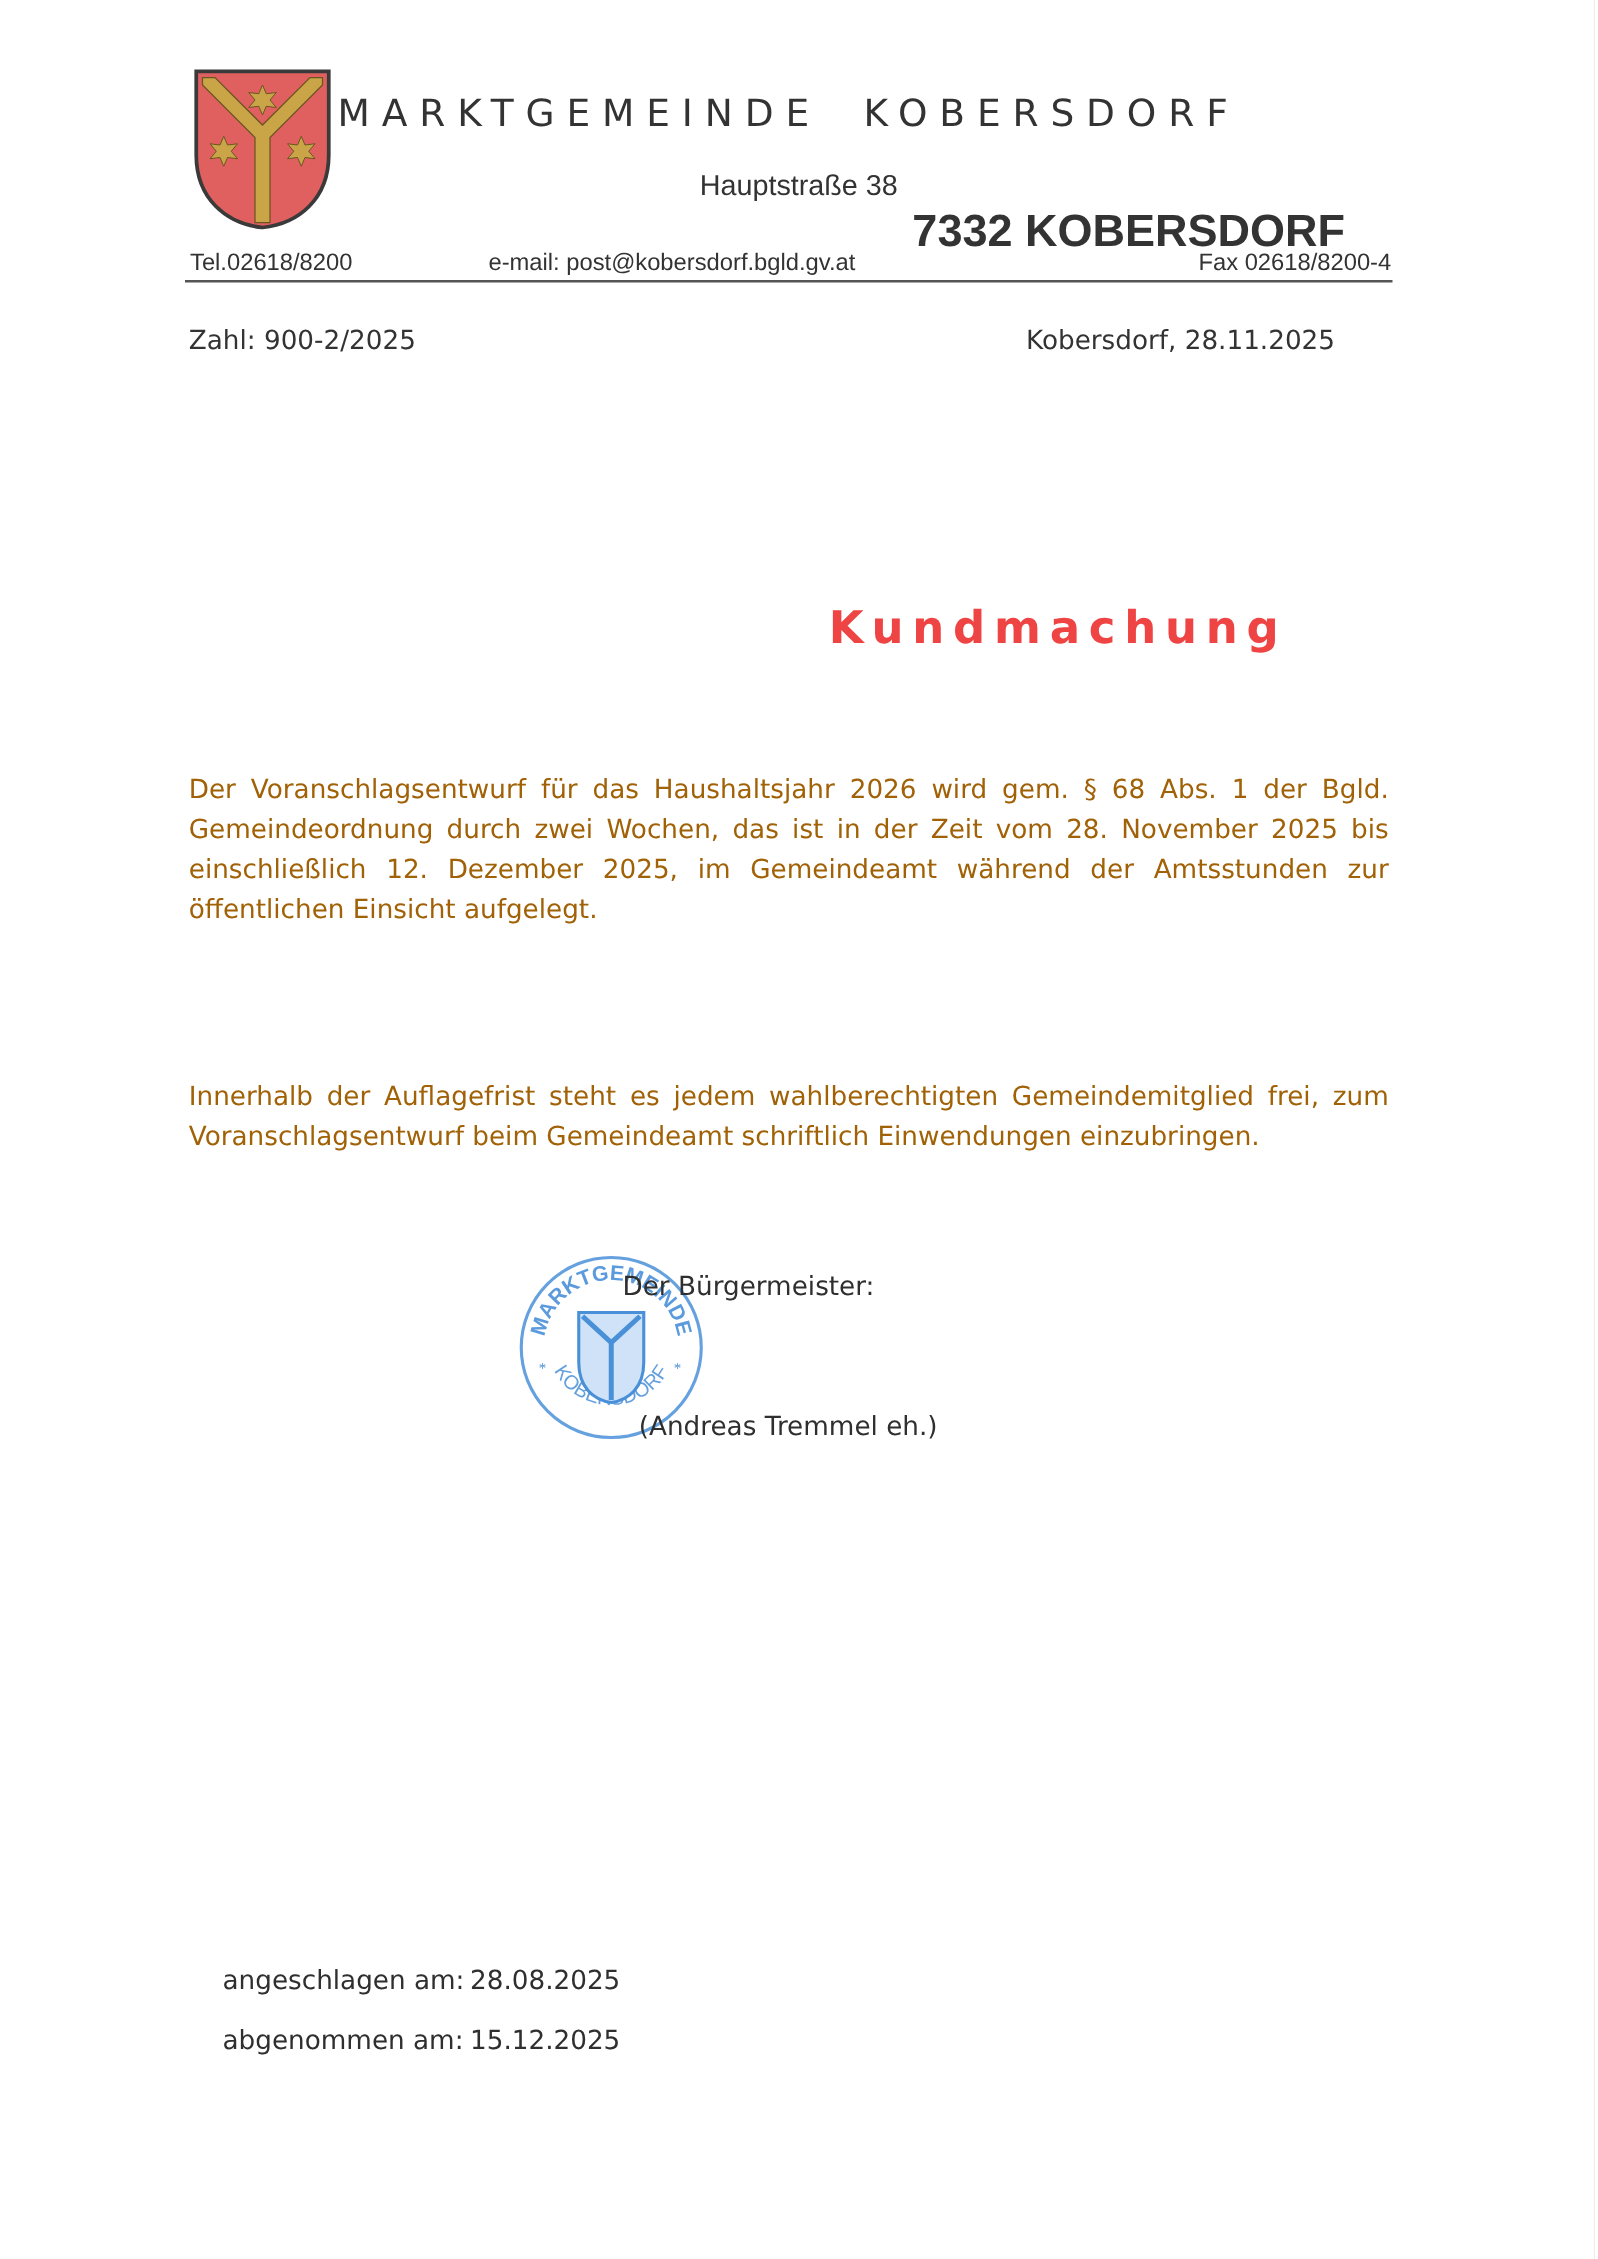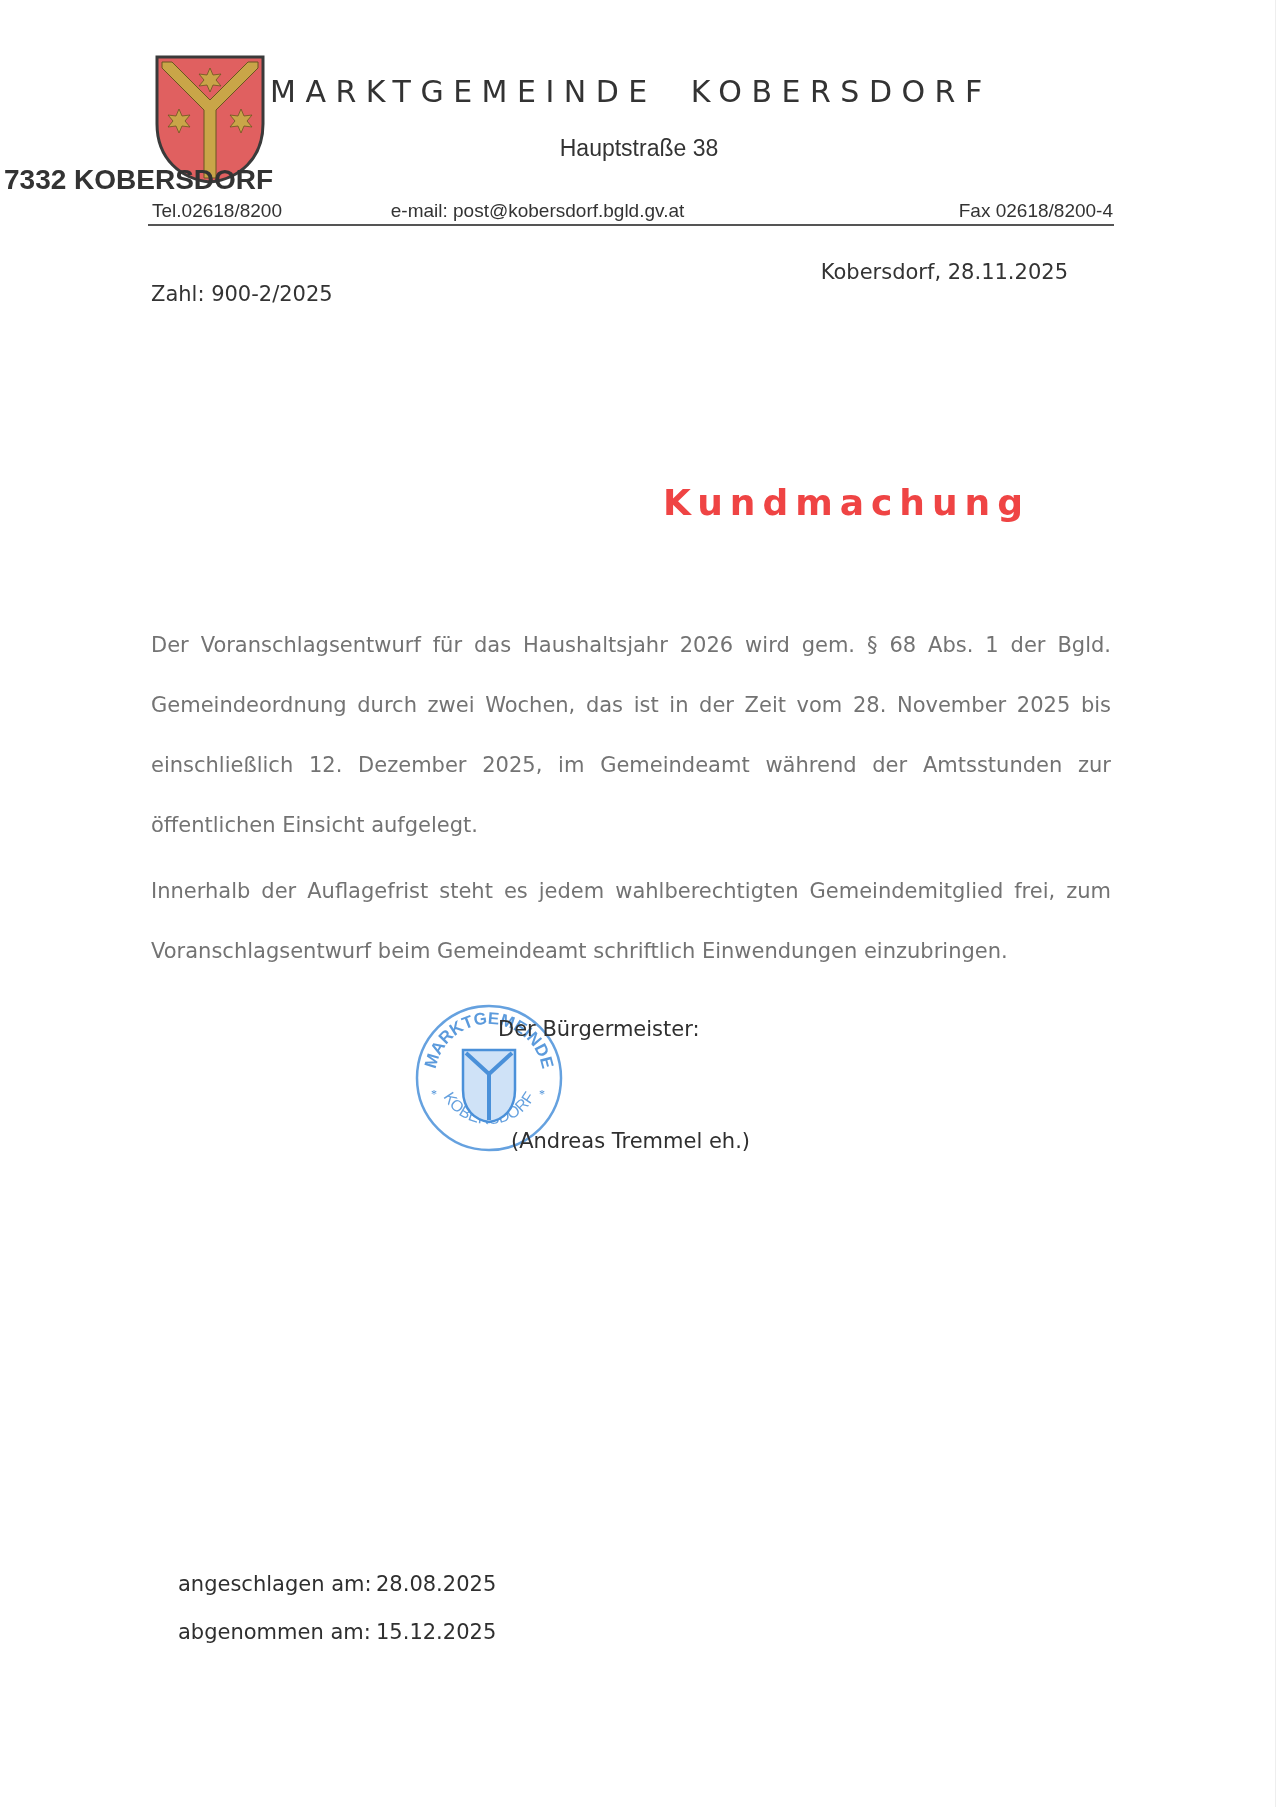--- a/index.html
+++ b/index.html
@@ -4,31 +4,31 @@
   <style>
     html, body { margin: 0; padding: 0; background: #ffffff; }
     body { width: 1278px; height: 1807px; position: relative; overflow: hidden; color: #2f2f2f; }
     .abs { position: absolute; }
     .sans { font-family: "Liberation Sans", sans-serif; }
     .body-font { font-family: "DejaVu Sans", sans-serif; }
     #logo { left: 154px; top: 54px; width: 112px; height: 130px; }
     #org-title { left: 270px; top: 74px; font-family: "DejaVu Sans", sans-serif; font-size: 30px; letter-spacing: 9.5px; color: #333; white-space: nowrap; }
     #org-title .gap { display: inline-block; width: 34px; }
     #addr-street { left: 0; width: 1278px; top: 135px; text-align: center; font-size: 23px; color: #333; padding-left: 0; box-sizing: border-box; }
-    #addr-city { left: 0; width: 1076px; top: 164px; text-align: left; font-size: 28px; font-weight: bold; color: #333; padding-left: 4px; box-sizing: border-box; }
+    #addr-city { left: 0; width: 1076px; top: 164px; text-align: right; font-size: 36px; font-weight: bold; color: #333; padding-left: 4px; box-sizing: border-box; }
     .contact { top: 200px; font-size: 19px; color: #333; white-space: nowrap; }
     #contact-tel { left: 152px; }
     #contact-mail { left: 0; width: 1065px; text-align: center; padding-left: 10px; box-sizing: border-box; }
     #contact-fax { right: 165px; }
     #header-rule { left: 148px; top: 224px; width: 966px; height: 2px; background: #555; }
     .meta { top: 260px; font-size: 21px; color: #333; white-space: nowrap; }
-    #ref-number { left: 151px; margin-top: 22px; }
+    #ref-number { left: 151px; }
     #place-date { right: 210px; }
     #doc-title { left: 0; width: 1030px; top: 482px; text-align: right; font-size: 36px; font-weight: bold; letter-spacing: 7px; color: #ef4444; }
-    .para { left: 151px; width: 960px; font-size: 21px; line-height: 60px; text-align: justify; color: #737373; }
+    .para { left: 151px; width: 960px; font-size: 21px; line-height: 32px; text-align: justify; color: #a16207; }
     #para-1 { top: 615px; }
     #para-2 { top: 861px; }
     #stamp { left: 413px; top: 1002px; width: 152px; height: 152px; }
     .sig { font-size: 21px; color: #2f2f2f; white-space: nowrap; }
     #sig-title { left: 498px; top: 1017px; }
     #sig-name { left: 511px; top: 1083px; margin-top: 46px; }
     .foot { font-size: 21px; color: #2f2f2f; white-space: nowrap; }
     .foot-label { left: 165px; margin-left: 13px; }
     .foot-value { left: 376px; }
     #foot-row-1 .foot { top: 1572px; }

